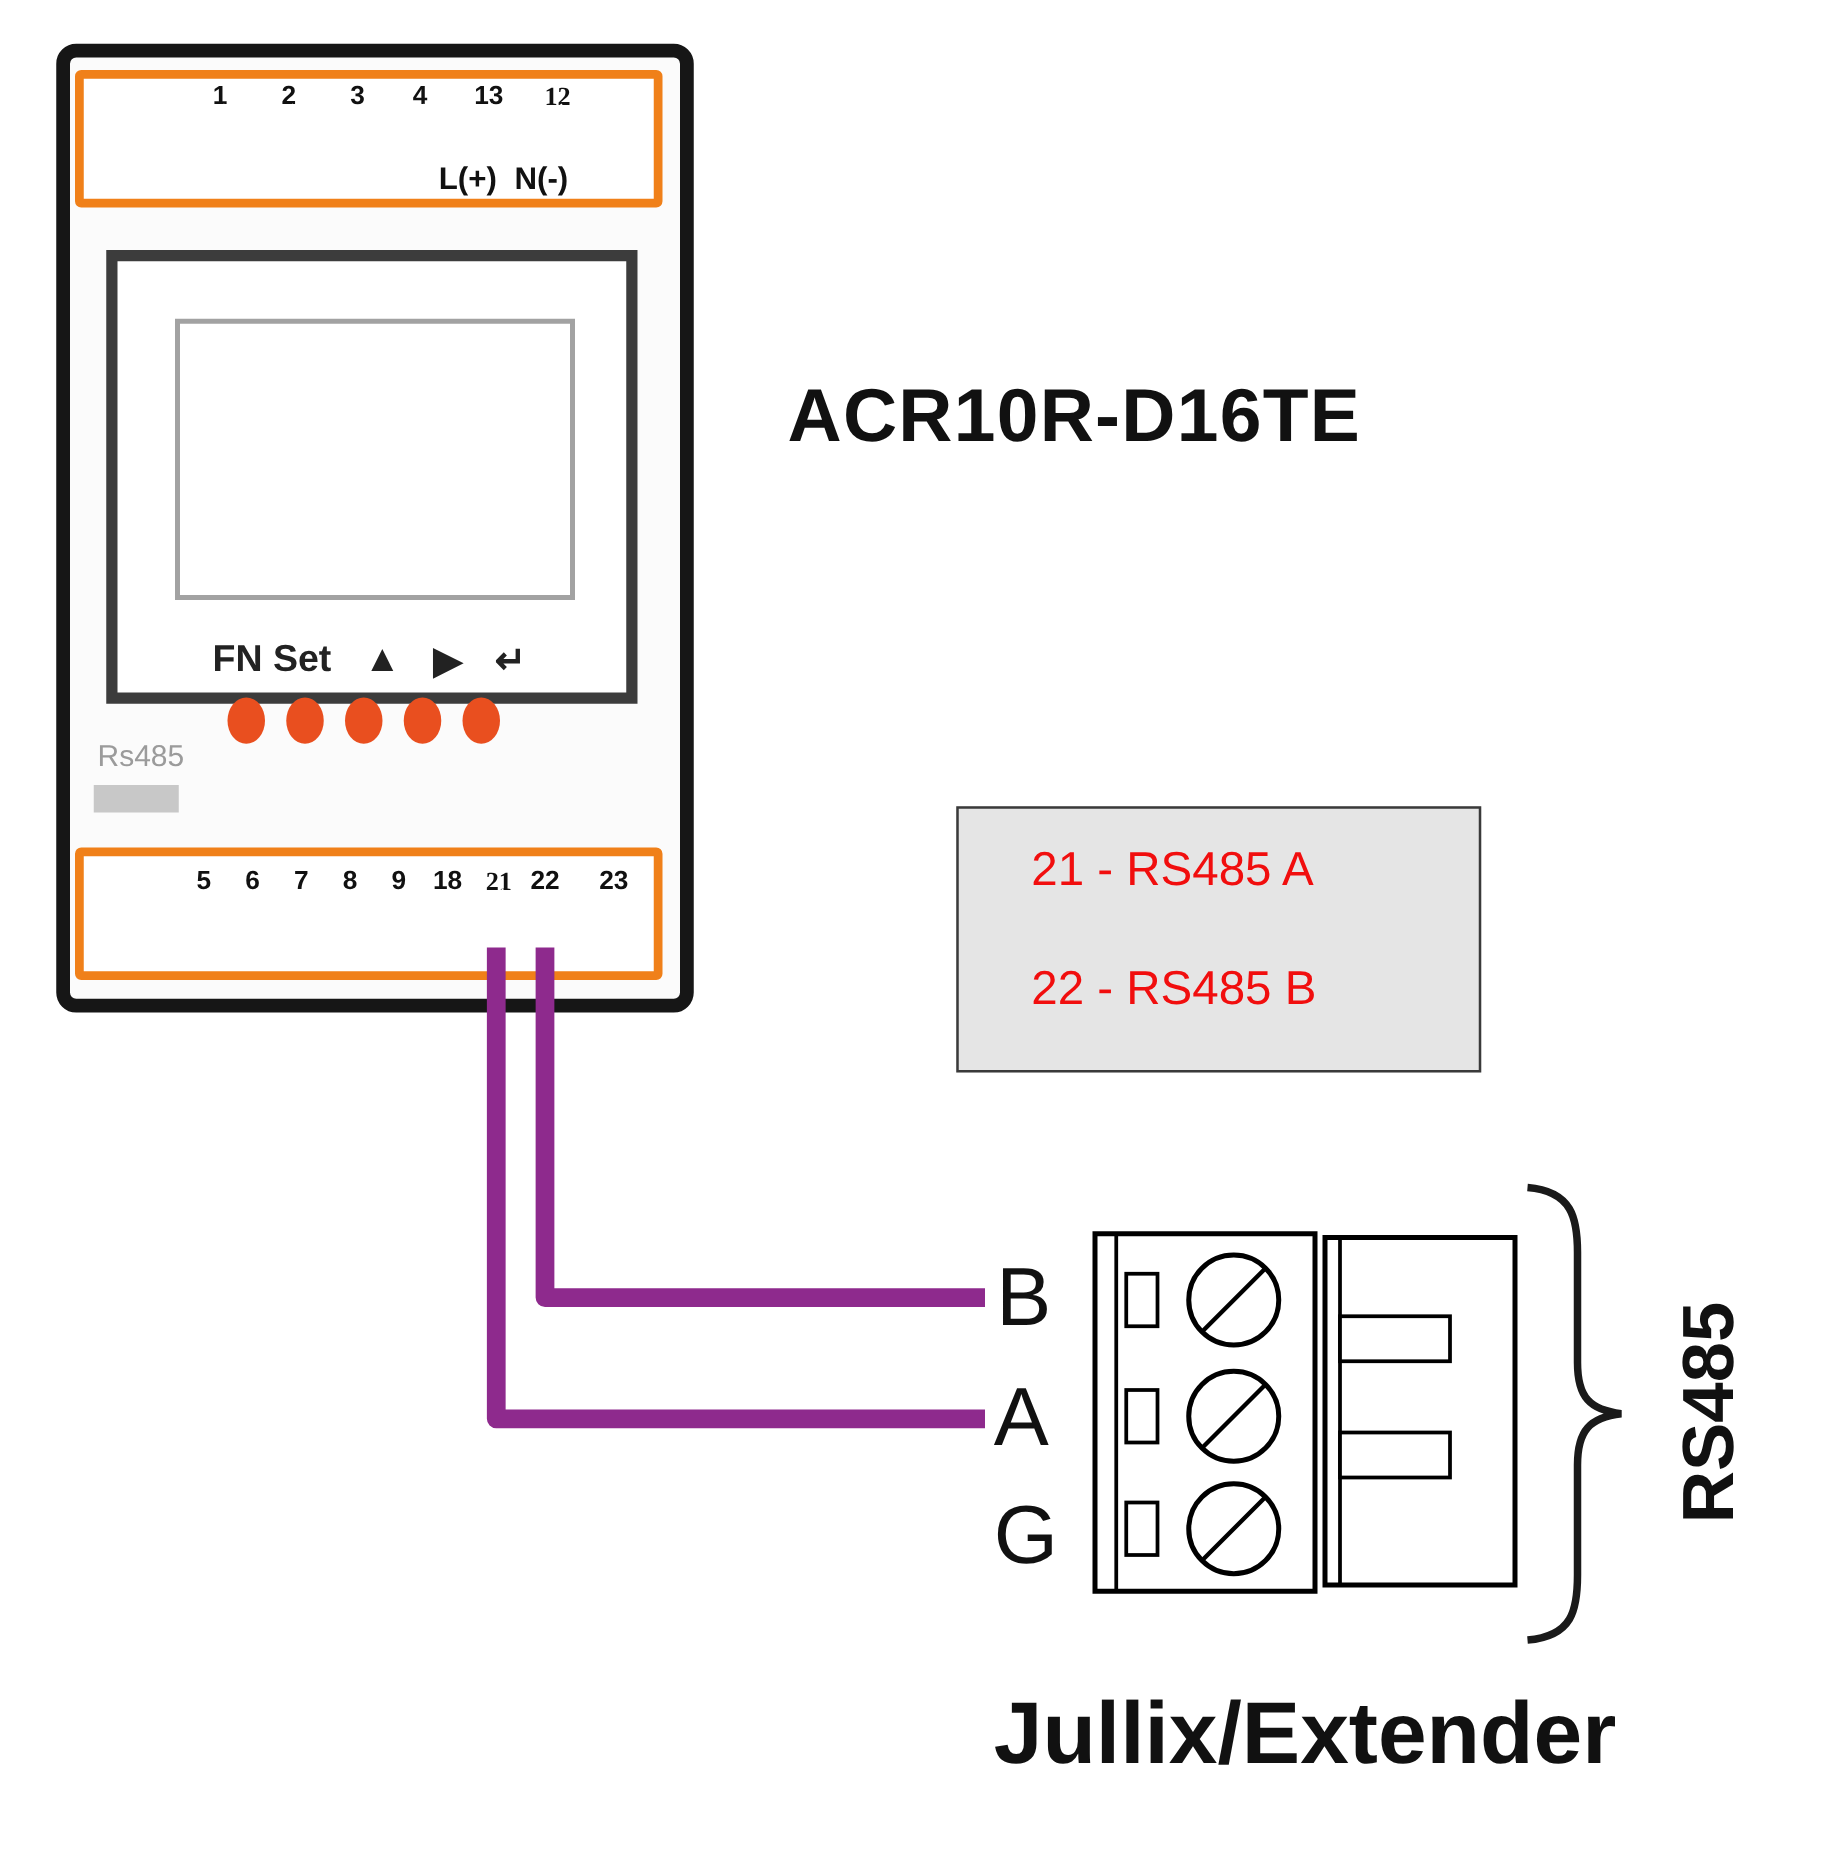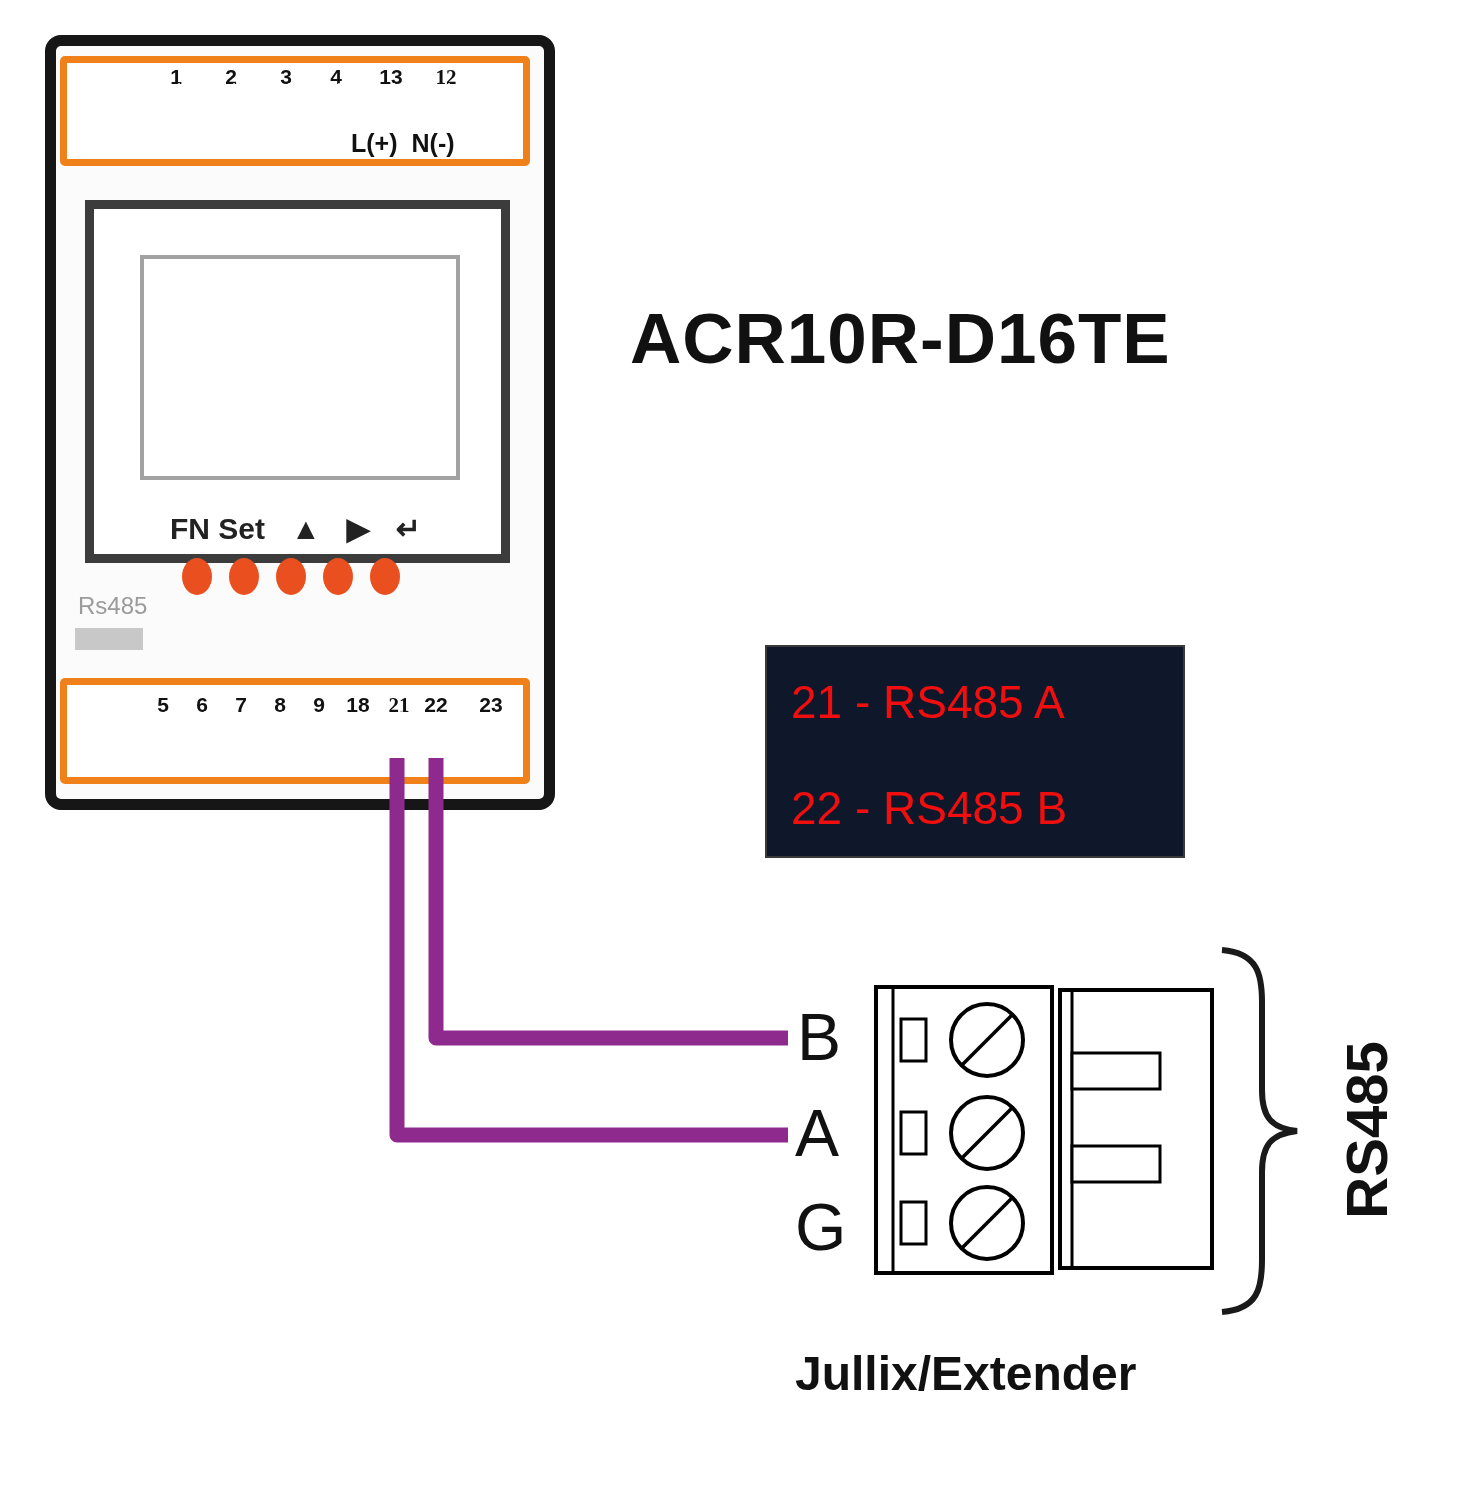--- a/index.html
+++ b/index.html
@@ -53,43 +53,43 @@
   .btn-row .glyph { font-size:30px; font-weight:bold; }
 
   .led-row { position:absolute; left:126px; top:512px; display:flex; gap:17px; }
   .led { width:30px; height:37px; border-radius:50%; background:#E94F1F; }
 
   .rs485-port-label { position:absolute; left:22px; top:546px; font-size:24px; color:#9b9b9b; }
   .rs485-port { position:absolute; left:19px; top:582px; width:68px; height:22px; background:#c8c8c8; }
 
   
   .title {
-    position:absolute; left:630px; top:298px; font-size:71px; font-weight:bold;
+    position:absolute; left:630px; top:298px; font-size:60px; font-weight:bold;
     letter-spacing:1px; white-space:nowrap;
   }
   .legend {
     position:absolute; left:765px; top:645px; width:420px; height:213px;
-    border:2px solid #3a3a3a; background:#0f172a; box-sizing:border-box;
-    padding:28px 24px; font-size:46px; color:#F10E0E;
+    border:2px solid #3a3a3a; background:#e5e5e5; box-sizing:border-box;
+    padding:28px 58px; font-size:38px; color:#F10E0E;
   }
   .legend .legend-line + .legend-line { margin-top:52px; }
 
   .pin-label { position:absolute; font-size:66px; font-weight:400; line-height:70px; }
   .pin-b { left:797px; top:1002px; }
   .pin-a { left:795px; top:1098px; }
   .pin-g { left:795px; top:1192px; }
 
   .rs485-vertical {
     position:absolute; left:1247px; top:1098px; width:240px; height:64px;
     text-align:center; font-size:58px; font-weight:bold; line-height:64px;
     transform:rotate(-90deg);
   }
 
   .caption {
-    position:absolute; left:795px; top:1346px; font-size:48px; font-weight:bold;
+    position:absolute; left:795px; top:1346px; font-size:70px; font-weight:bold;
     white-space:nowrap;
   }
 
   .overlay { position:absolute; left:0; top:0; pointer-events:none; }
 </style>
 </head>
 <body>
 
 <div class="canvas">
 

